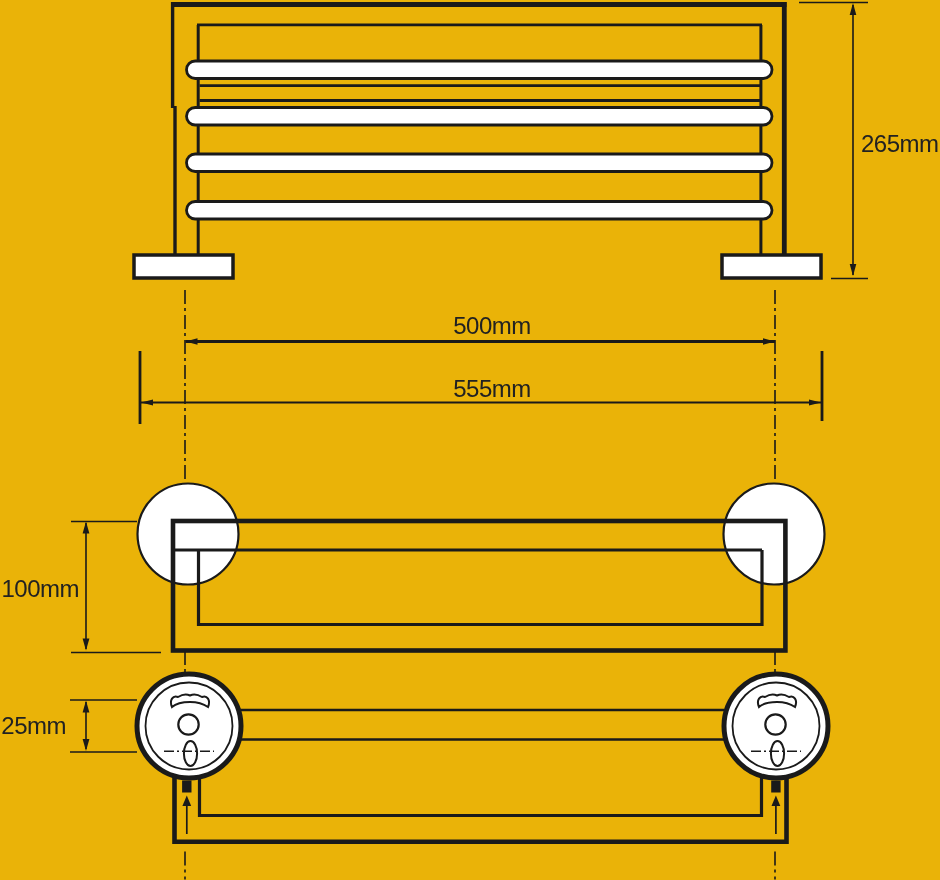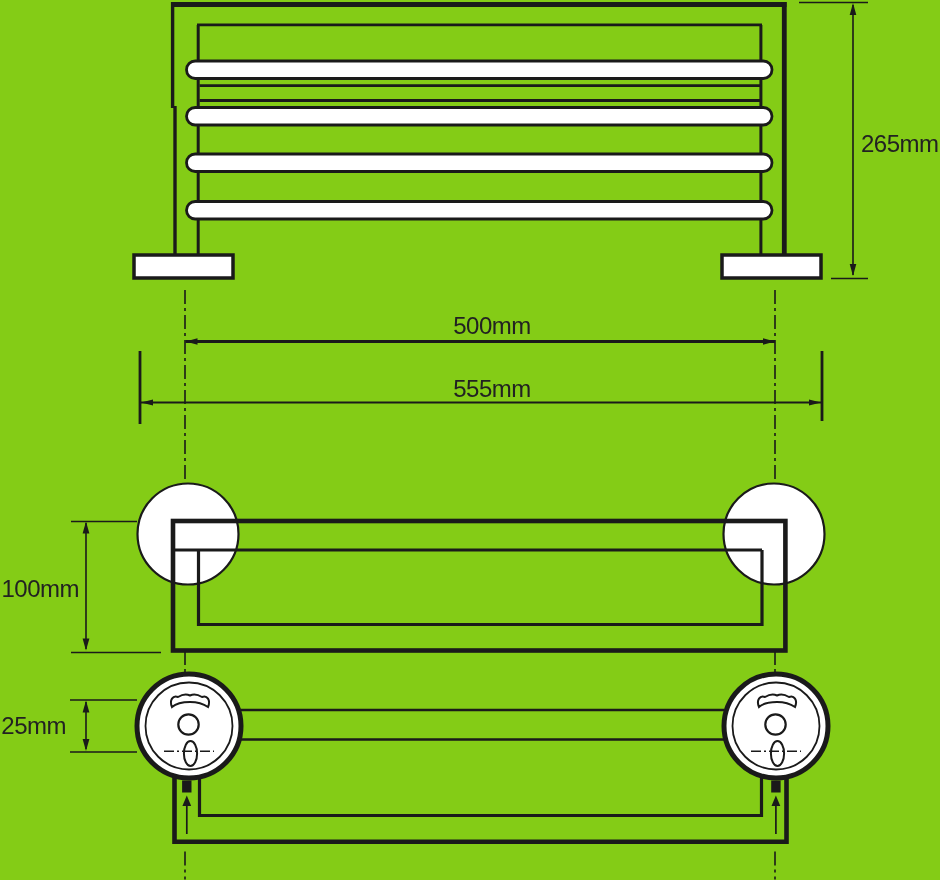--- a/index.html
+++ b/index.html
@@ -1,16 +1,16 @@
 <!DOCTYPE html>
 <html><head>
 <meta charset="utf-8">
 <style>
   html,body{margin:0;padding:0;background:#ffffff;}
-  .canvas{width:940px;height:880px;position:relative;background:#84cc16;overflow:hidden;}
+  .canvas{width:940px;height:880px;position:relative;background:#eab308;overflow:hidden;}
   svg{display:block;}
   .ln{stroke:#1a1a1a;fill:none;}
   .wh{stroke:#1a1a1a;fill:#ffffff;}
   .fl{fill:#1a1a1a;stroke:none;}
   .cl{stroke:#1a1a1a;fill:none;stroke-dasharray:14 4 3 4;}
   .clh{stroke:#1a1a1a;fill:none;stroke-dasharray:10 3 2 3;}
   text{font-family:"Liberation Sans",sans-serif;font-size:24px;letter-spacing:-0.5px;}
 </style>
 </head>
 <body>

